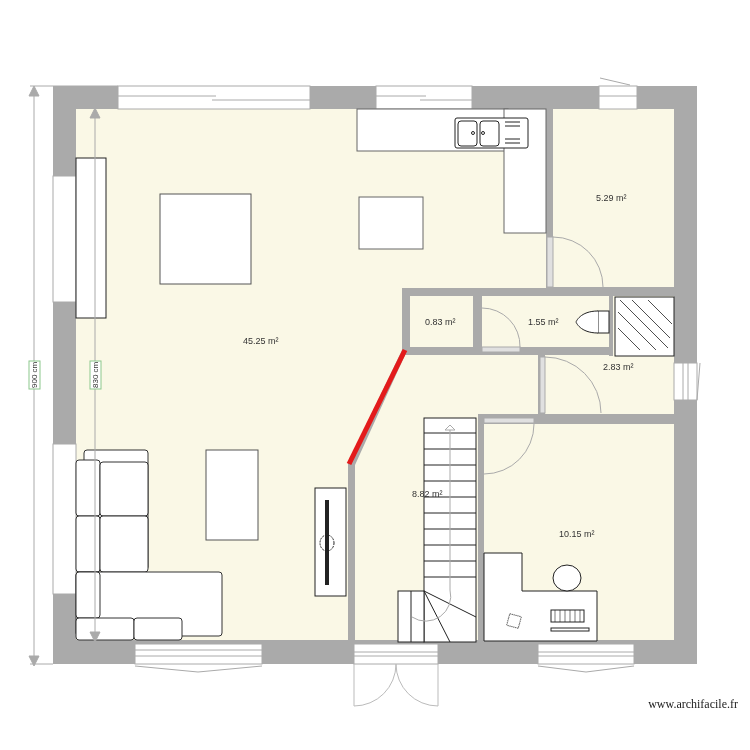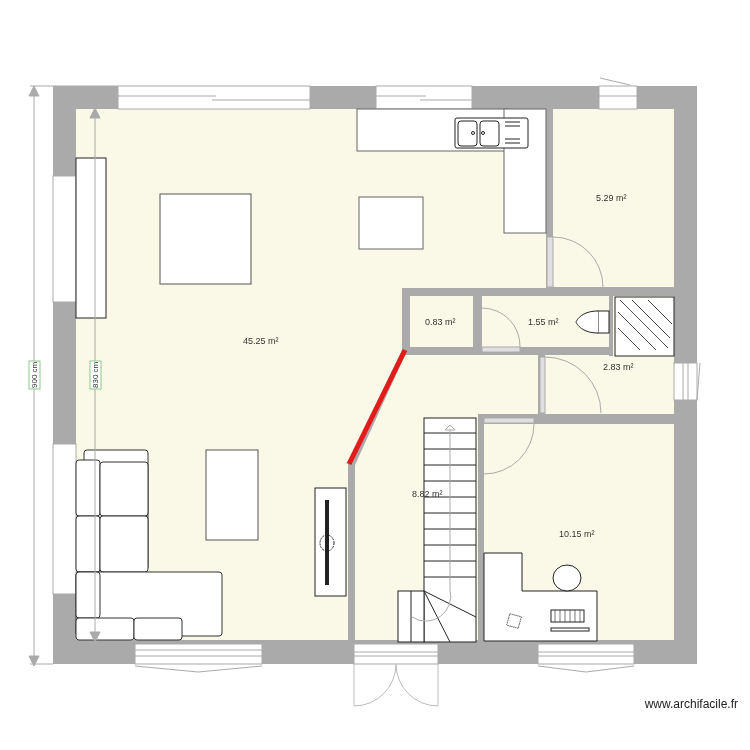--- a/index.html
+++ b/index.html
@@ -1,20 +1,20 @@
 <!DOCTYPE html>
 <html><head>
 <meta charset="utf-8">
 <style>
   html, body { margin:0; padding:0; background:#ffffff; }
   body { width:750px; height:750px; position:relative; overflow:hidden; font-family:"Liberation Sans", sans-serif; }
   #plan { position:absolute; left:0; top:0; width:750px; height:750px; }
   .area-label { font-family:"Liberation Sans", sans-serif; font-size:9px; fill:#333333; }
   .dim-label { font-family:"Liberation Sans", sans-serif; font-size:8px; fill:#333333; }
-  .watermark { position:absolute; right:12px; top:697px; font-size:12px; color:#222; font-family:Liberation Sans, sans-serif; }
+  .watermark { position:absolute; right:12px; top:697px; font-size:12px; color:#222; font-family:Liberation Serif, serif; }
 </style>
 </head>
 <body>
 
 <svg id="plan" viewBox="0 0 750 750" xmlns="http://www.w3.org/2000/svg">
 
   <rect x="53" y="86" width="644" height="554" fill="#aaaaaa"></rect>
 
   <g fill="#faf8e6">
 

